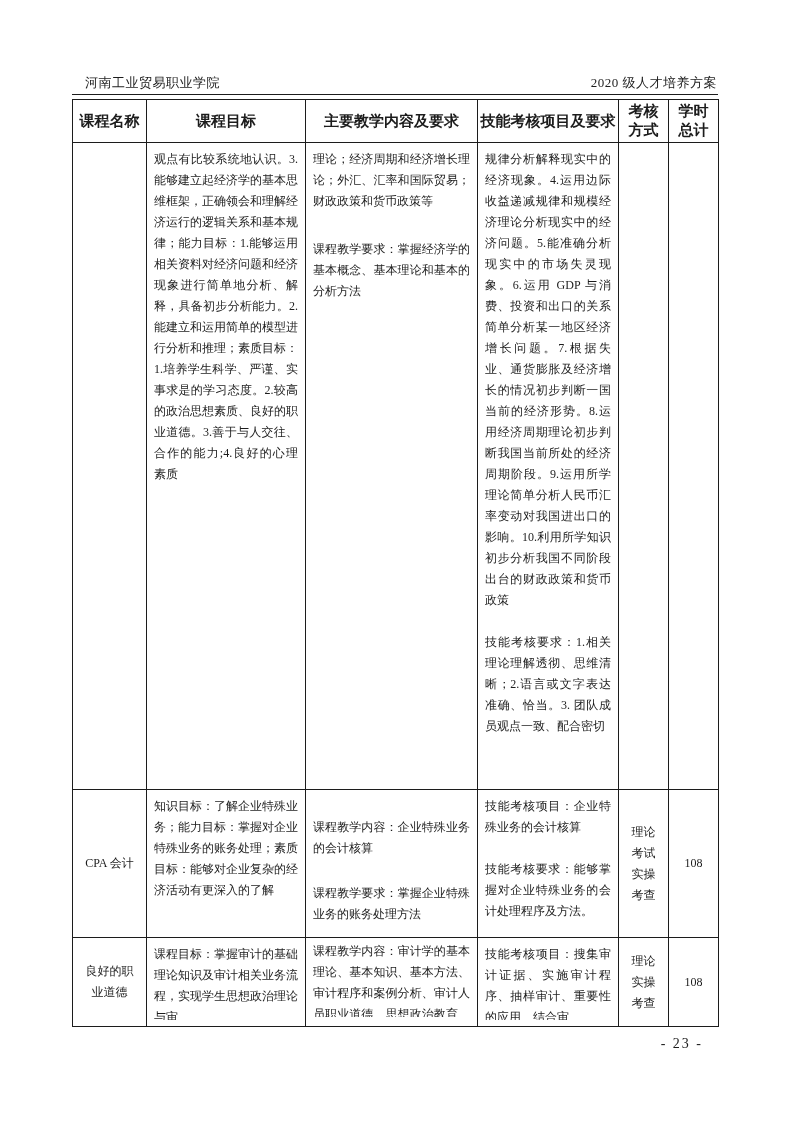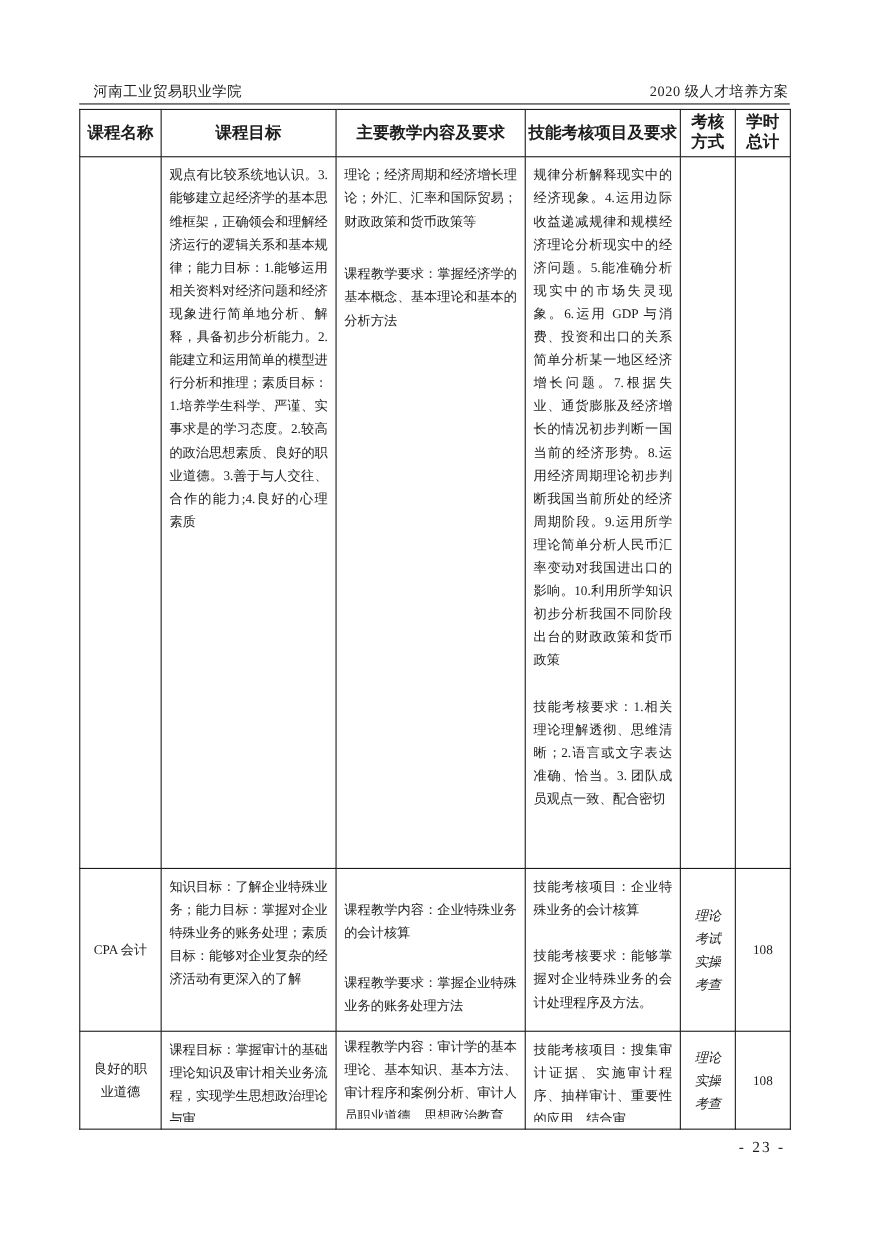--- a/index.html
+++ b/index.html
@@ -76,29 +76,28 @@
   .lh18 { font-size: 14px; line-height: 17.6px; padding-top: 3px !important; }
   .lh20 { font-size: 14px; line-height: 20.5px; }
   .center-mid {
     text-align: center;
     vertical-align: middle !important;
   }
   .method-cell {
     white-space: pre-line;
     line-height: 22px;
     font-size: 14px;
-    font-style: italic;
   }
   .hours-cell { font-size: 15px; margin-left: 24px; }
   .pad-top-line { padding-top: 27px !important; }
   .clip3 { height: 76px; overflow: hidden; }
   .page-number {
     position: absolute;
     top: 1036px;
-    right: 79px;
+    right: 90px;
     font-size: 14px;
     letter-spacing: 2px;
     white-space: nowrap;
   }
 </style>
 </head>
 <body>
 
 <div class="page-header-left">河南工业贸易职业学院</div>
 <div class="page-header-right">2020 级人才培养方案</div>

